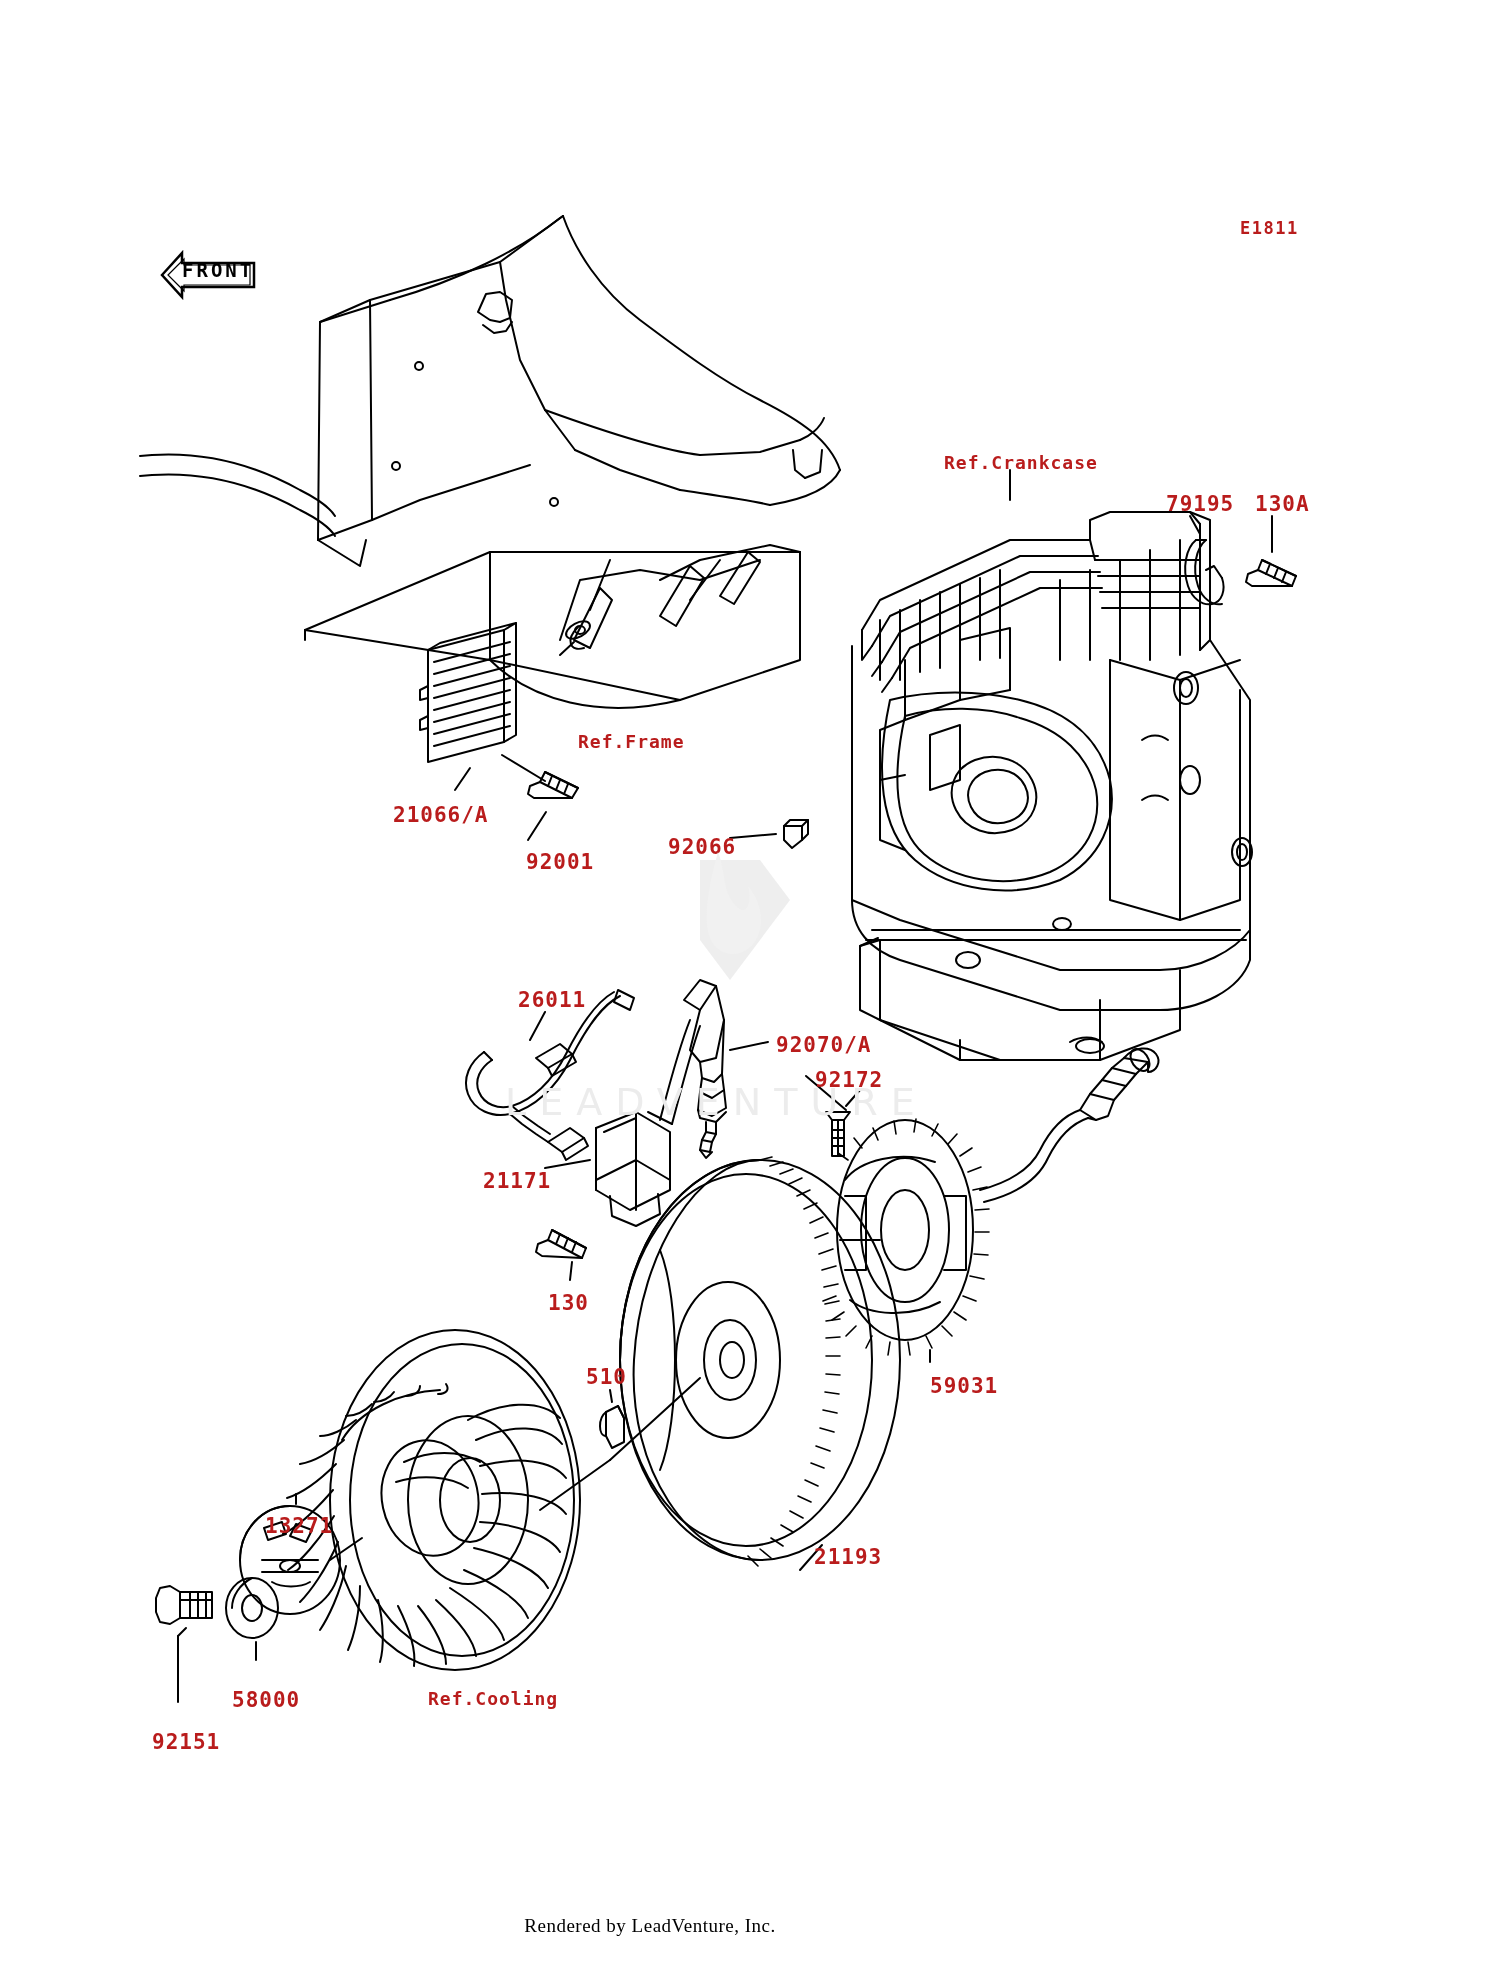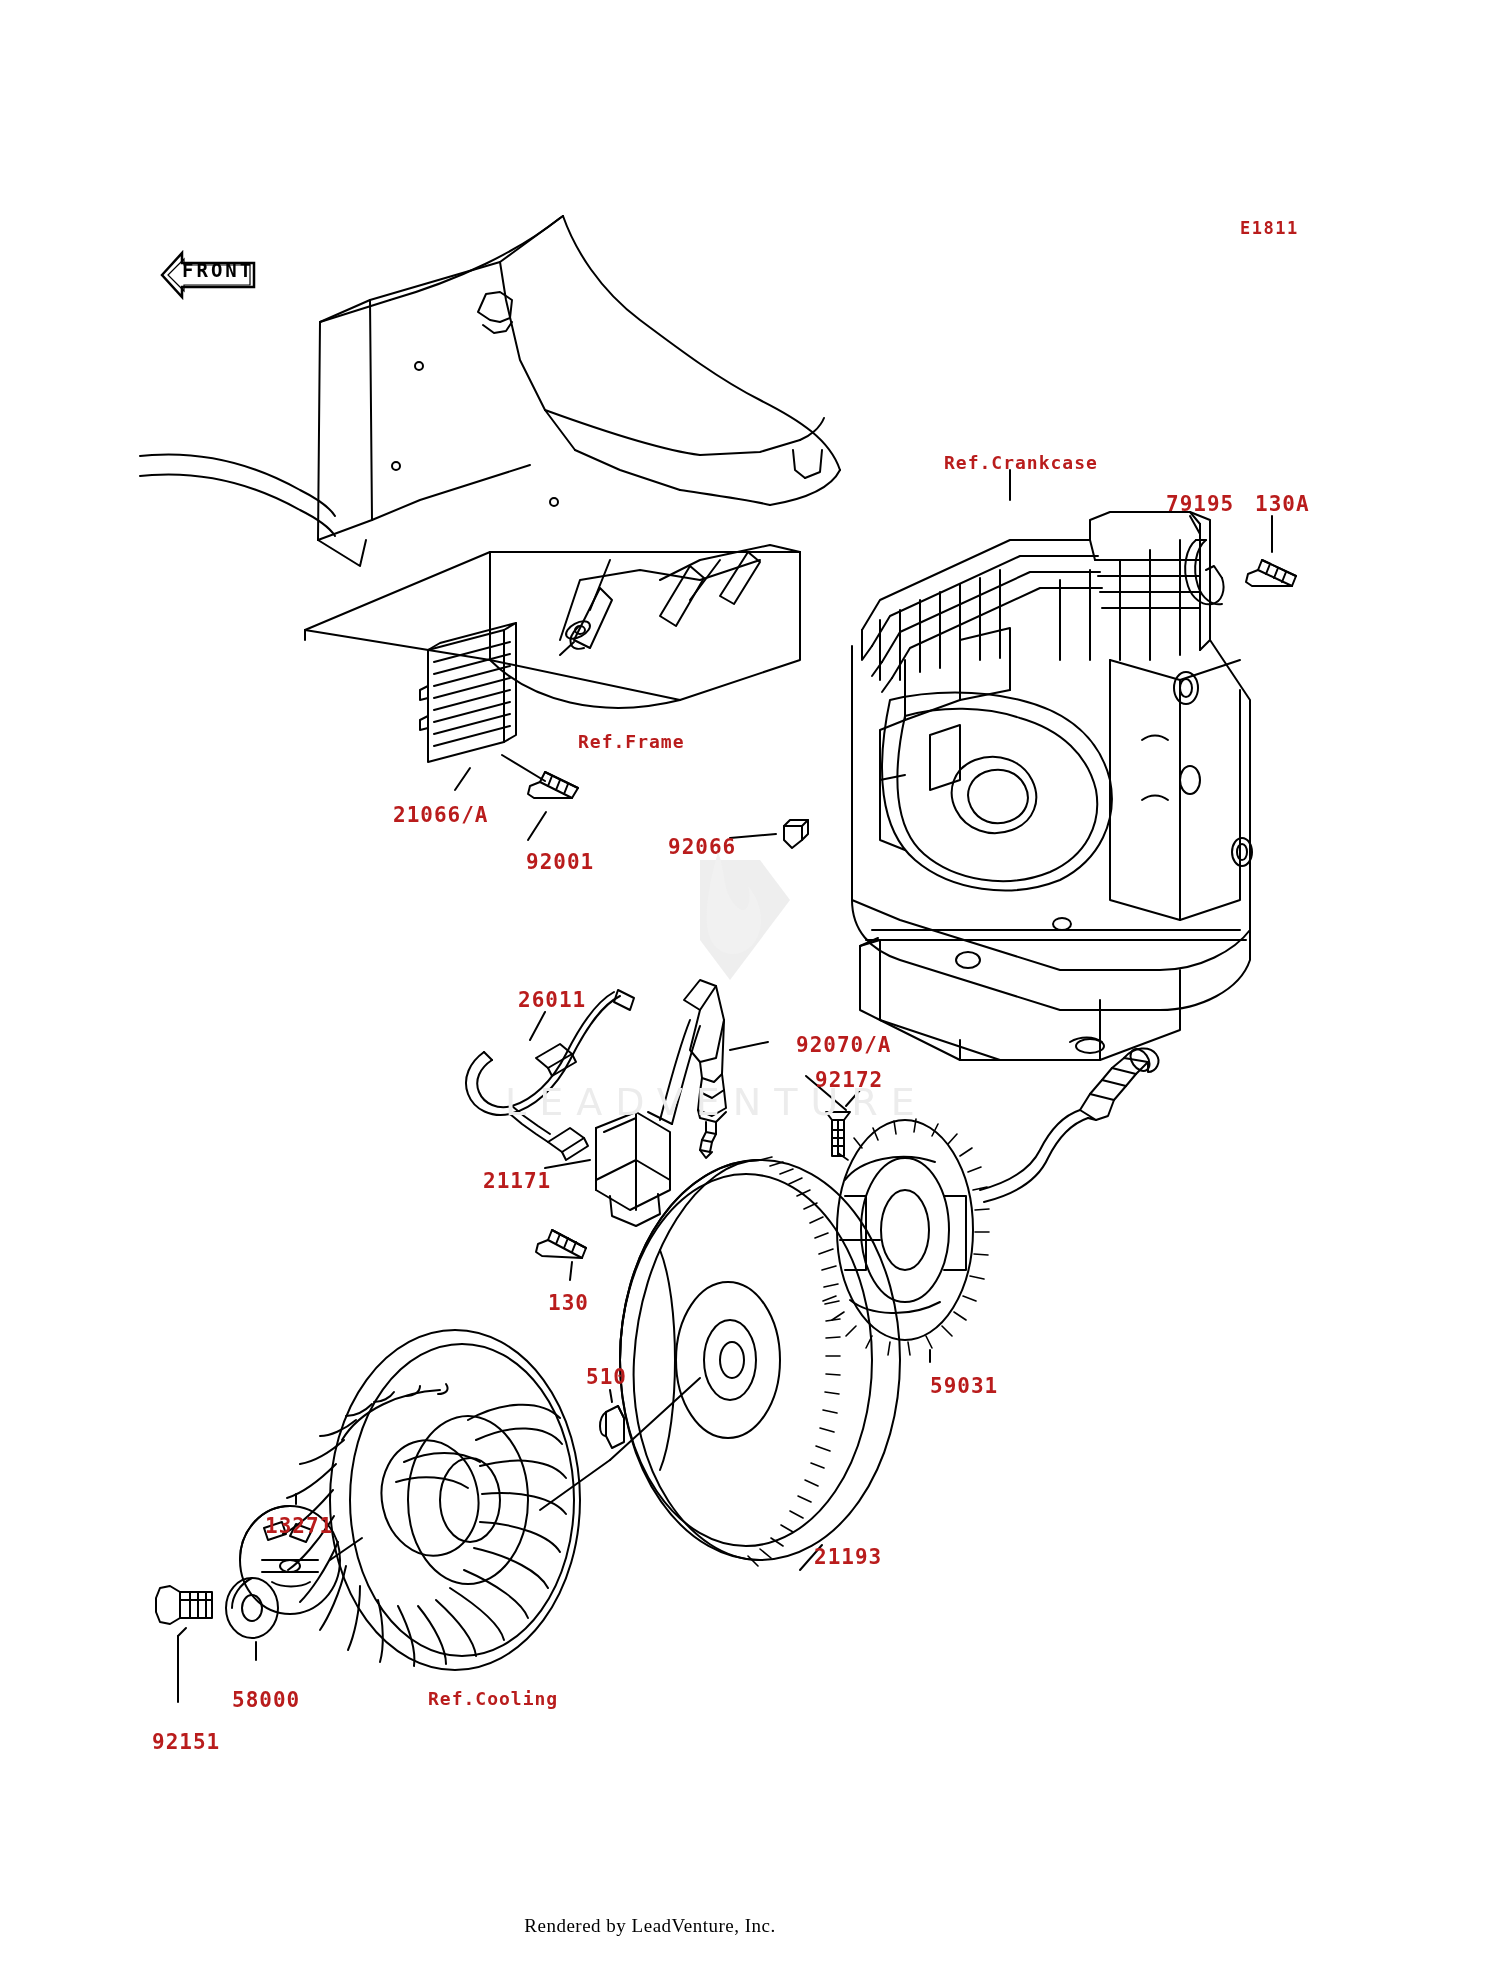--- a/index.html
+++ b/index.html
@@ -494,21 +494,21 @@
   <div class="label ref" style="left:944px; top:452px;">Ref.Crankcase</div>
   <div class="label ref" style="left:578px; top:731px;">Ref.Frame</div>
   <div class="label ref" style="left:428px; top:1688px;">Ref.Cooling</div>
 
   <div class="label code" style="left:1166px; top:492px;">79195</div>
   <div class="label code" style="left:1255px; top:492px;">130A</div>
   <div class="label code" style="left:393px; top:803px;">21066/A</div>
   <div class="label code" style="left:526px; top:850px;">92001</div>
   <div class="label code" style="left:668px; top:835px;">92066</div>
   <div class="label code" style="left:518px; top:988px;text-align:center;">26011</div>
-  <div class="label code" style="left:776px; top:1033px;margin-left:20px;">92070/A</div>
+  <div class="label code" style="left:776px; top:1033px;">92070/A</div>
   <div class="label code" style="left:815px; top:1068px;">92172</div>
   <div class="label code" style="left:483px; top:1169px;">21171</div>
   <div class="label code" style="left:548px; top:1291px;">130</div>
   <div class="label code" style="left:586px; top:1365px;">510</div>
   <div class="label code" style="left:930px; top:1374px;">59031</div>
   <div class="label code" style="left:265px; top:1479px;margin-top:35px;">13271</div>
   <div class="label code" style="left:814px; top:1545px;">21193</div>
   <div class="label code" style="left:232px; top:1688px;">58000</div>
   <div class="label code" style="left:152px; top:1730px;">92151</div>
 

